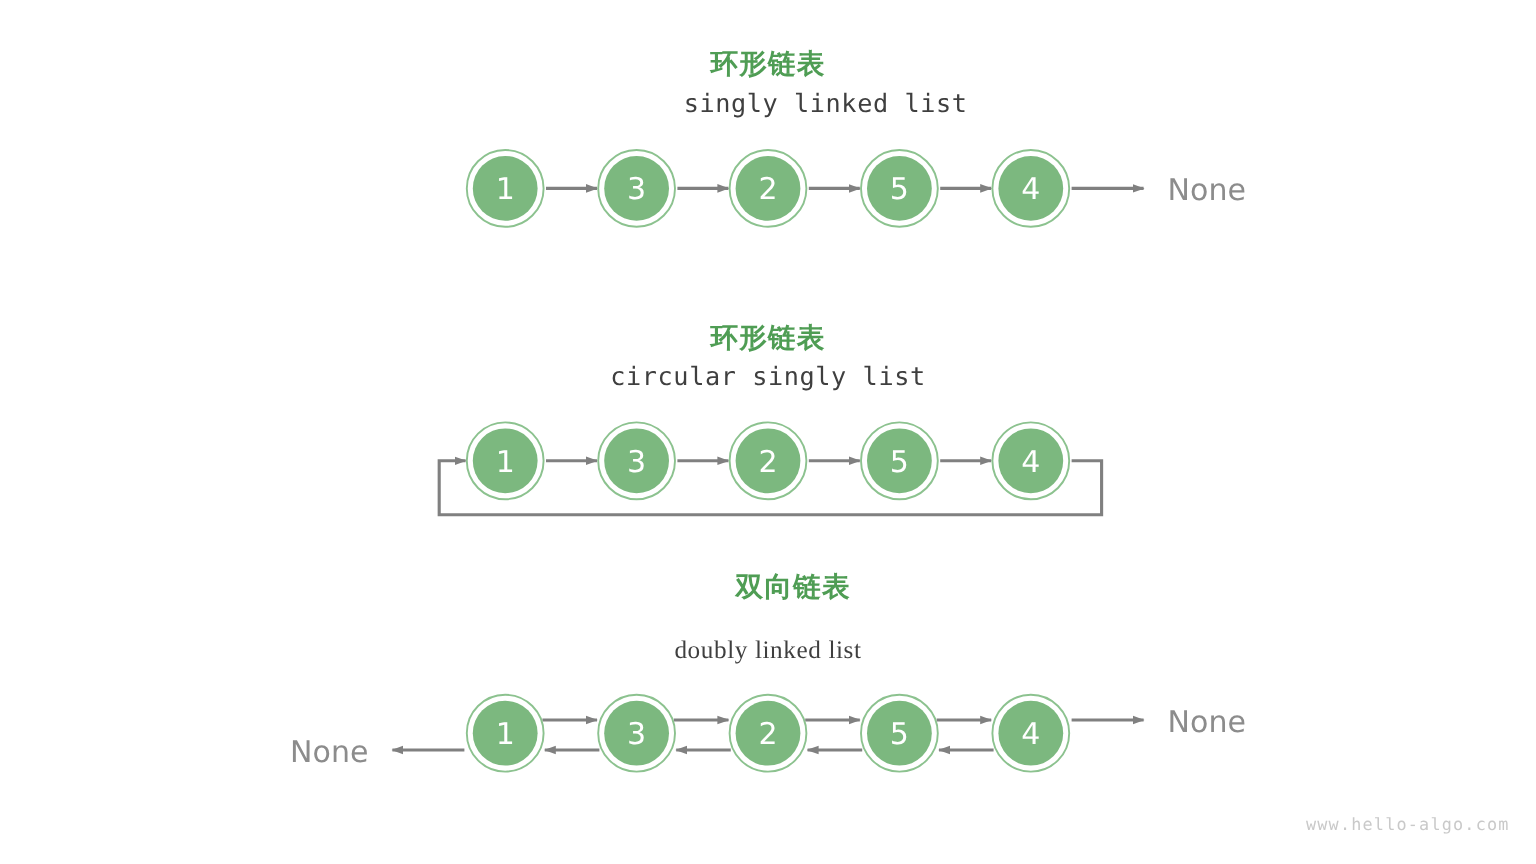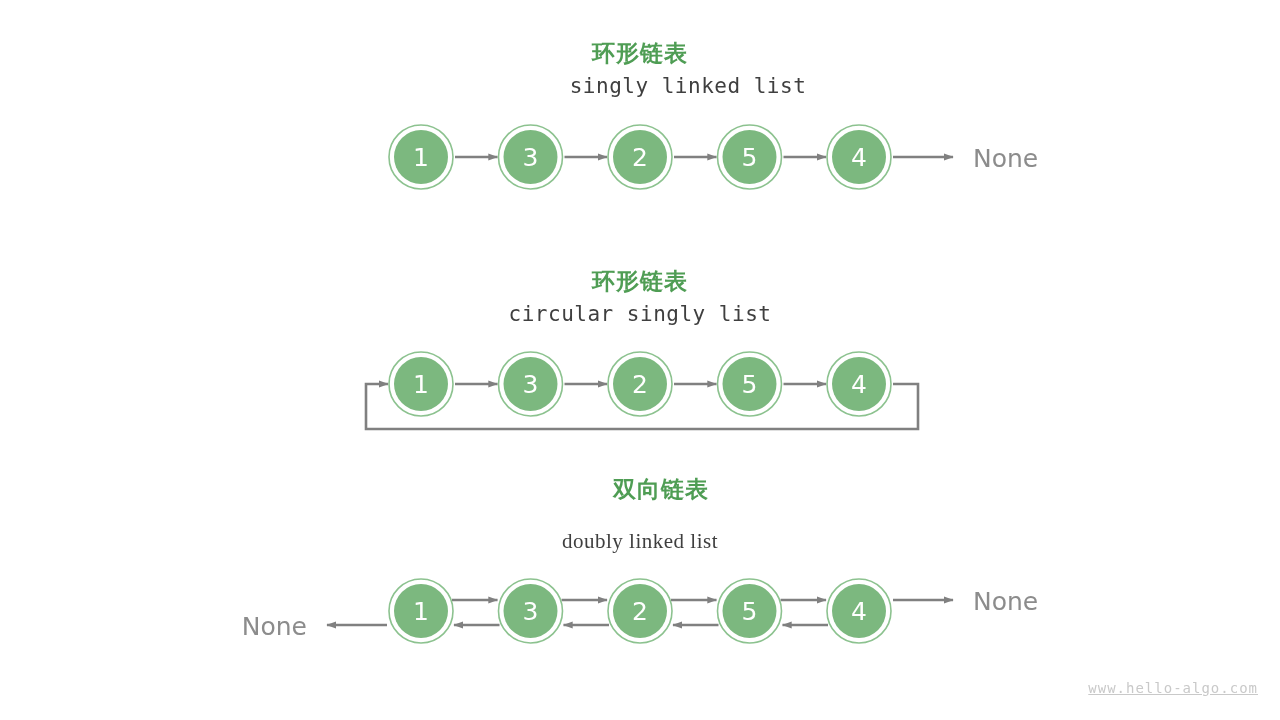--- a/index.html
+++ b/index.html
@@ -50,21 +50,20 @@
   .t3 { top: 474px; padding-left: 21px; }
   .s3 { top: 529px; font-family: Liberation Serif, serif; }
   .watermark {
     position: absolute;
     right: 22px;
     bottom: 24px;
     font-family: "DejaVu Sans Mono", monospace;
     font-size: 14px;
     color: #c9c9c9;
     letter-spacing: 1px;
-    text-decoration: underline;
   }
 </style>
 </head>
 <body>
 
 <div class="titles-wrap">
   <div class="section-title t1">环形链表</div>
   <div class="section-subtitle s1">singly linked list</div>
 
   <div class="section-title t2">环形链表</div>

